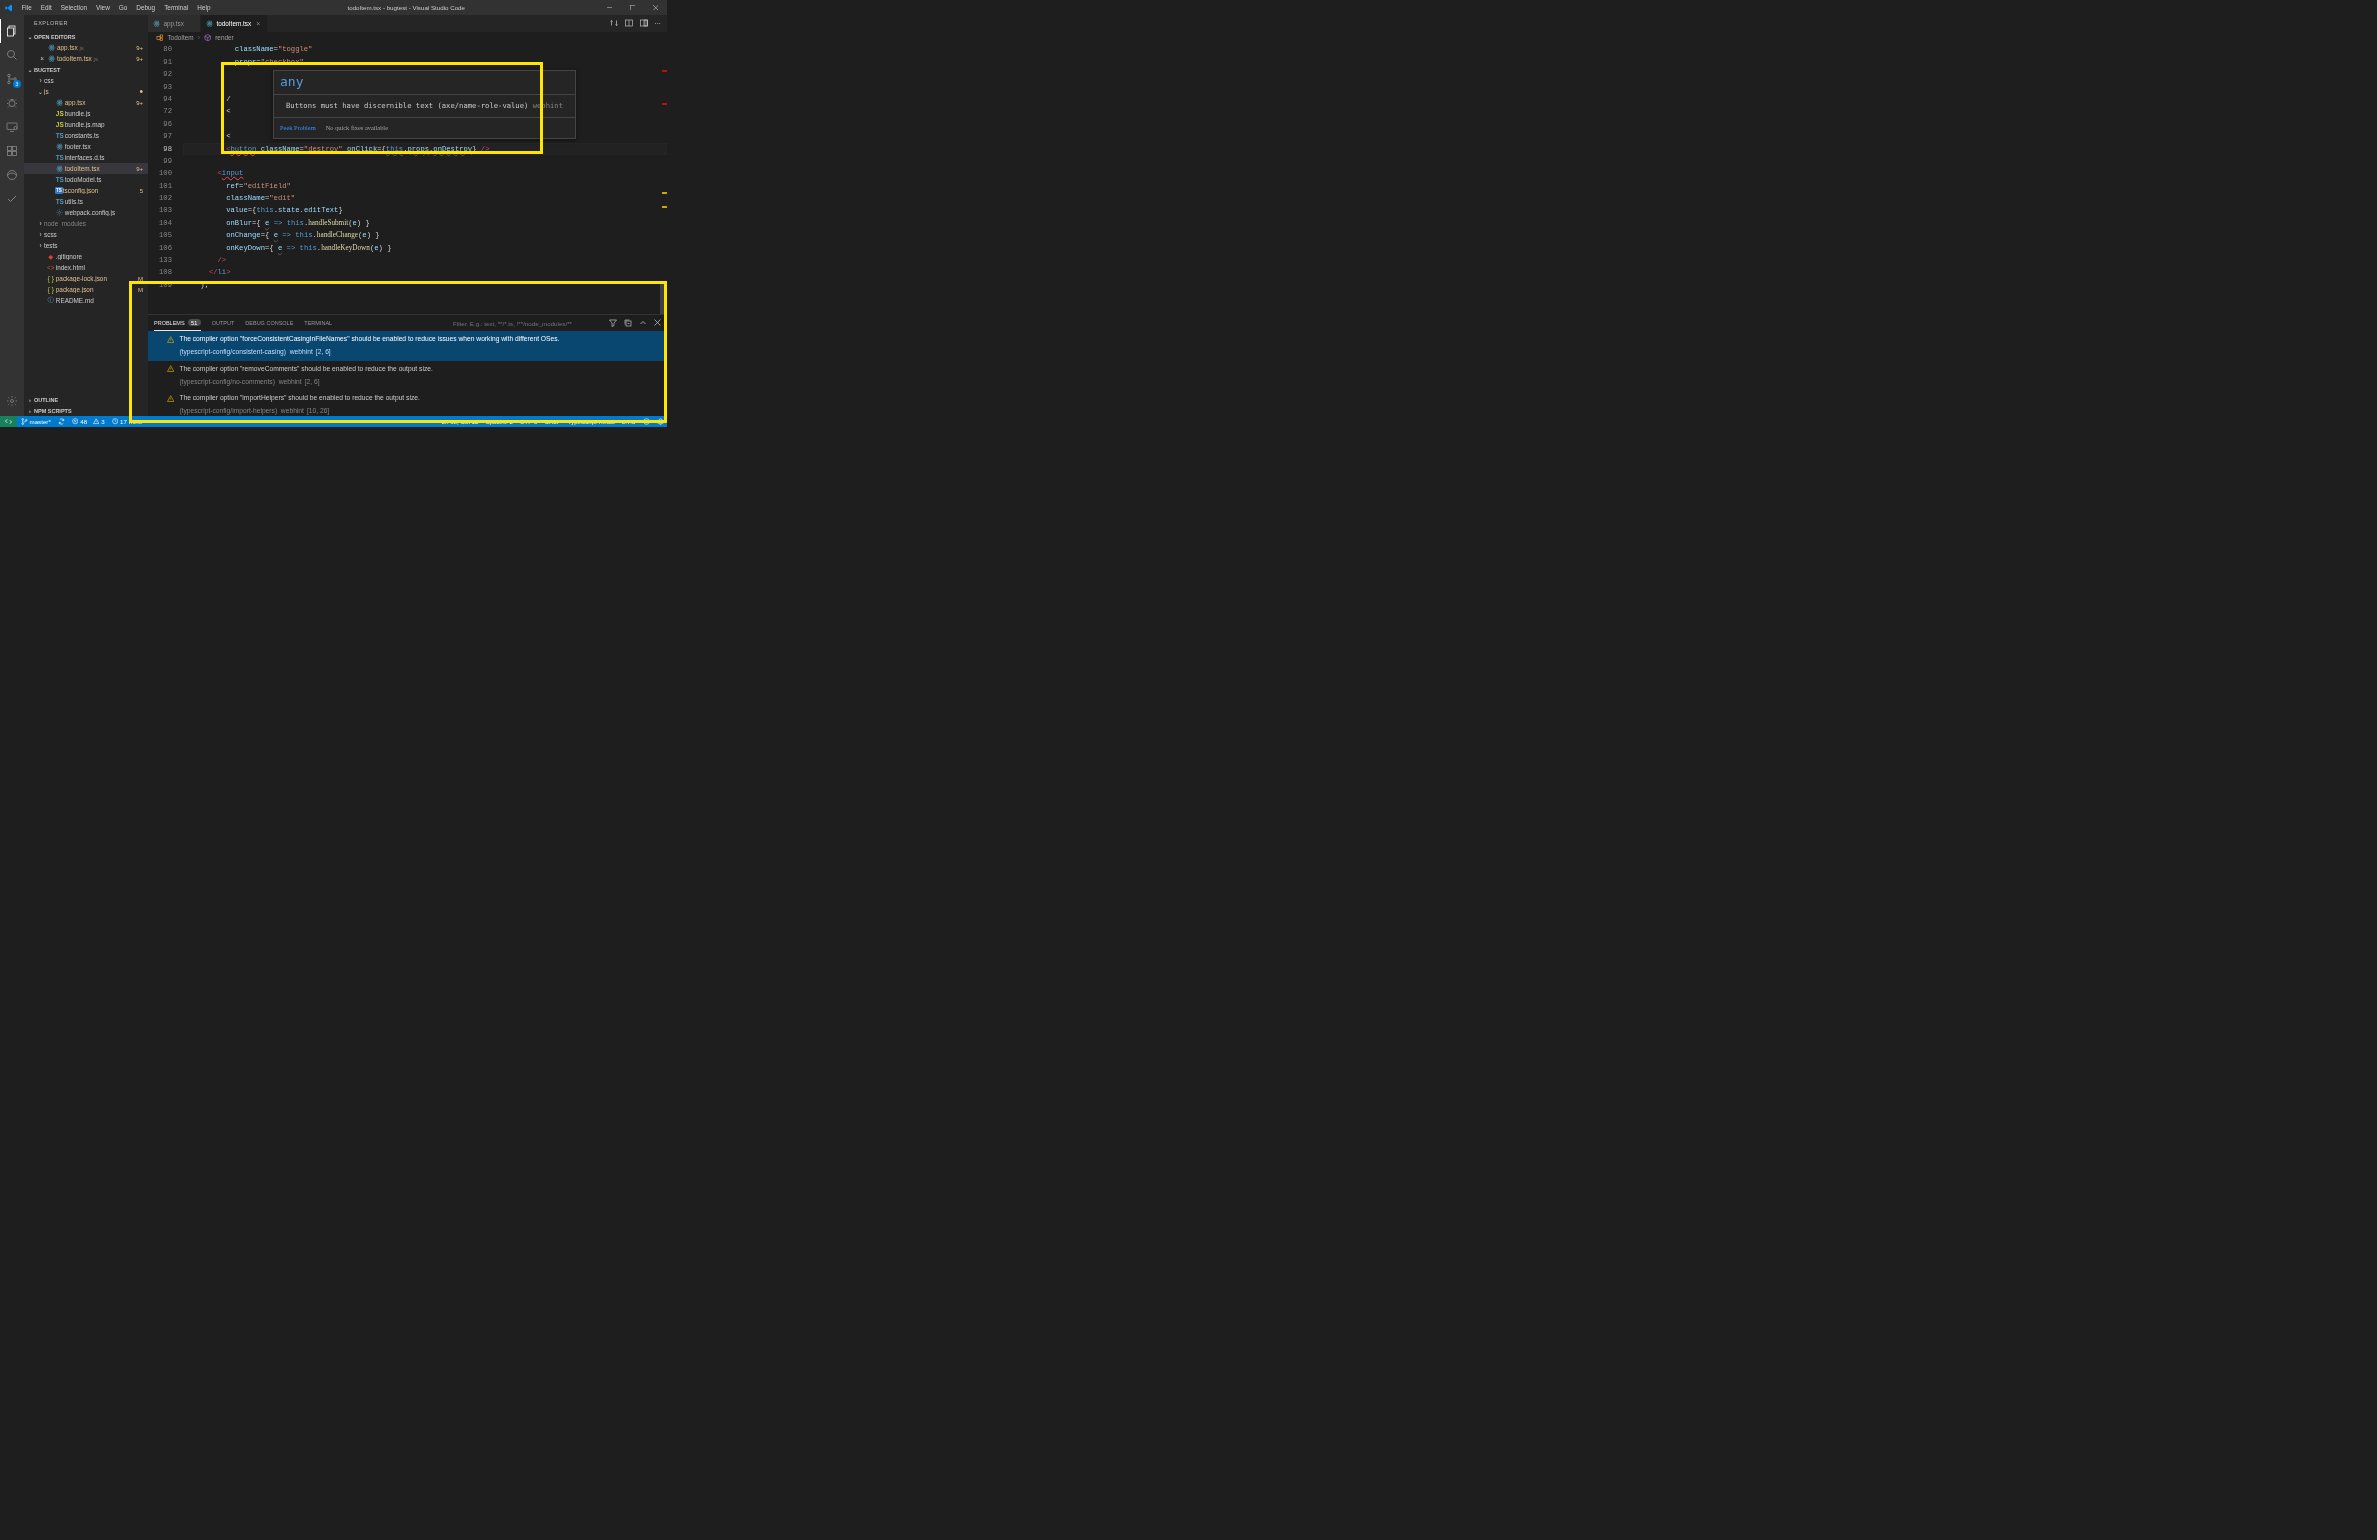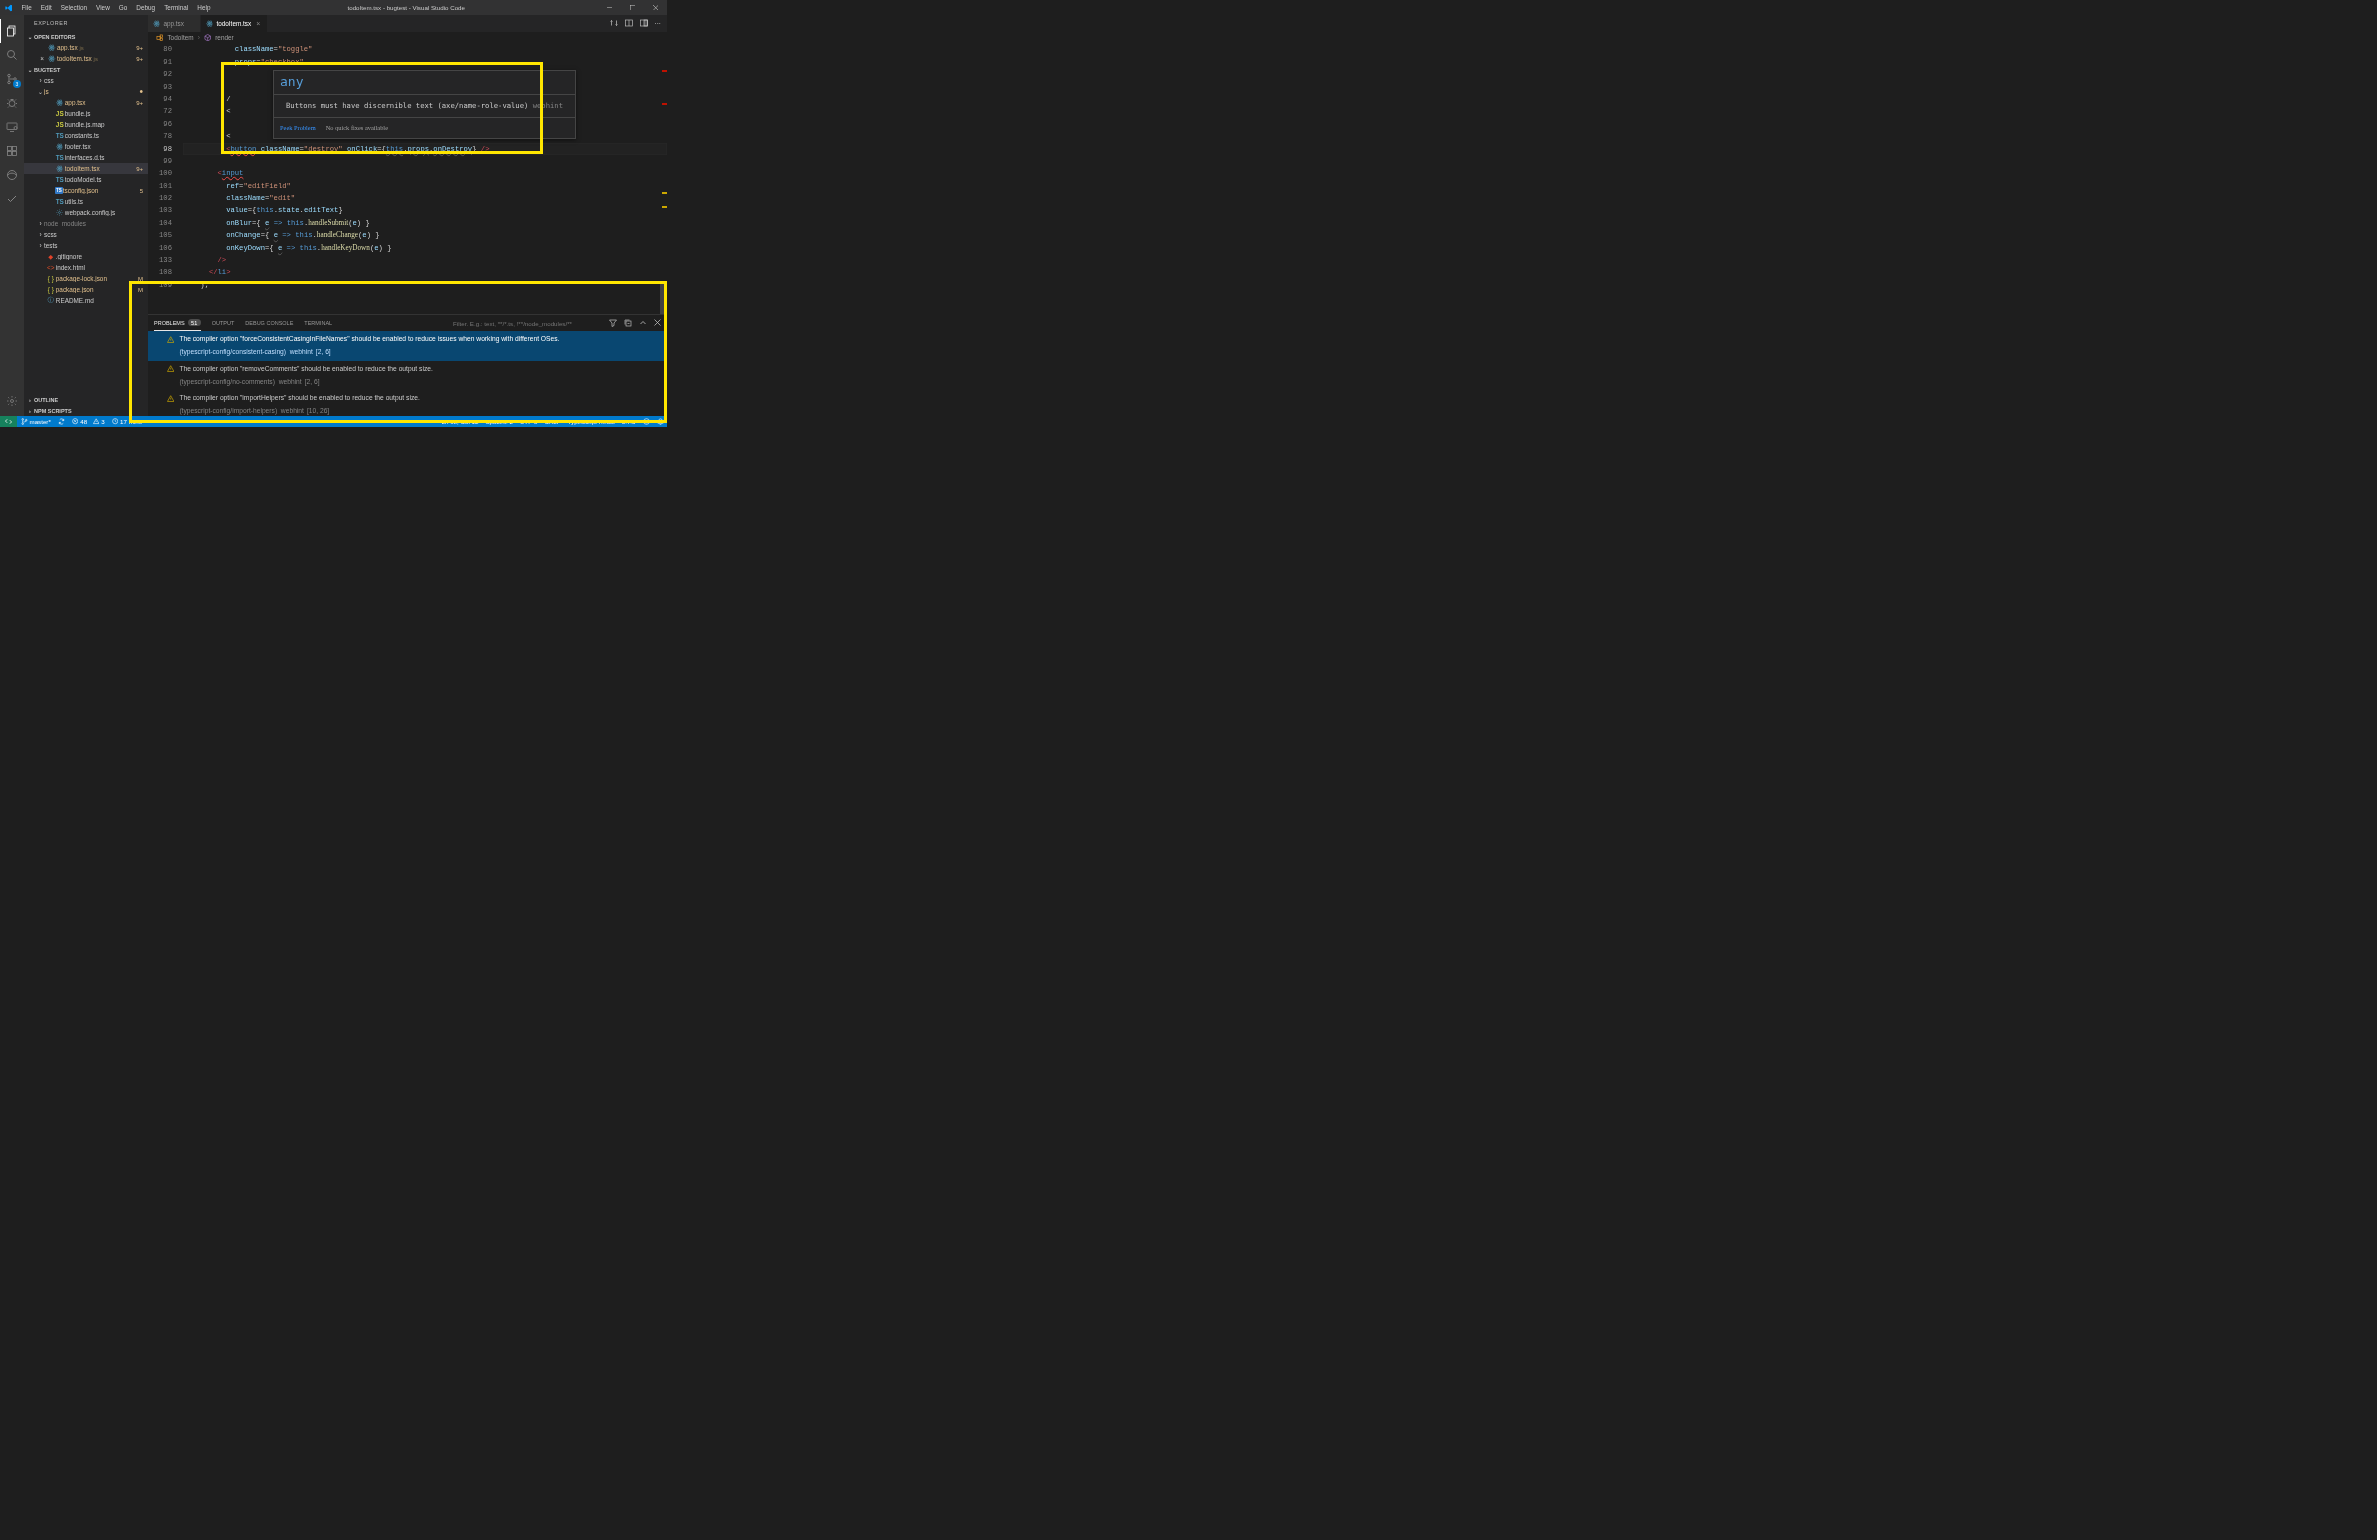--- a/index.html
+++ b/index.html
@@ -379,21 +379,21 @@
 
     <div class="code">
       <div class="gutter" id="gutter">
           <div class="ln">80</div>
           <div class="ln">91</div>
           <div class="ln">92</div>
           <div class="ln">93</div>
           <div class="ln">94</div>
           <div class="ln">72</div>
           <div class="ln">96</div>
-          <div class="ln">78</div>
+          <div class="ln">97</div>
           <div class="ln cur">98</div>
           <div class="ln">99</div>
           <div class="ln">100</div>
           <div class="ln">101</div>
           <div class="ln">102</div>
           <div class="ln">103</div>
           <div class="ln">104</div>
           <div class="ln">105</div>
           <div class="ln">106</div>
           <div class="ln">133</div>

